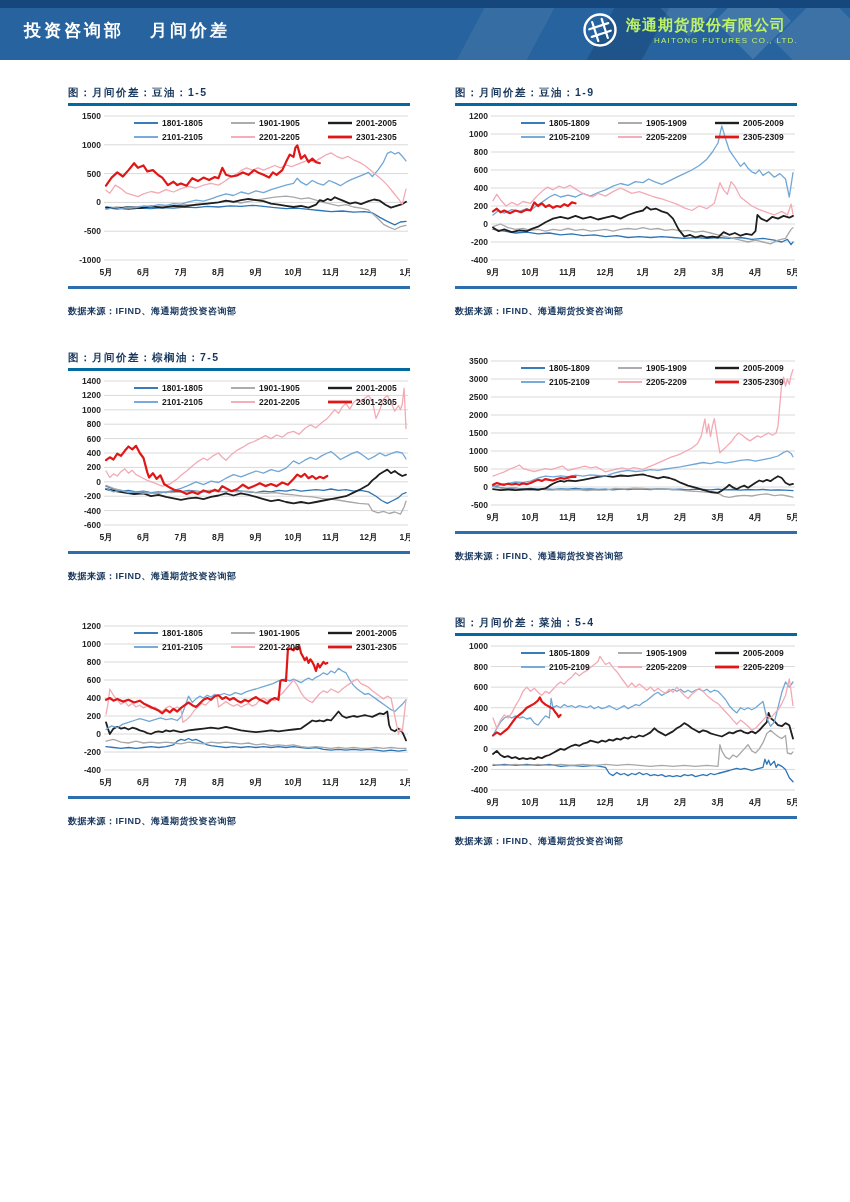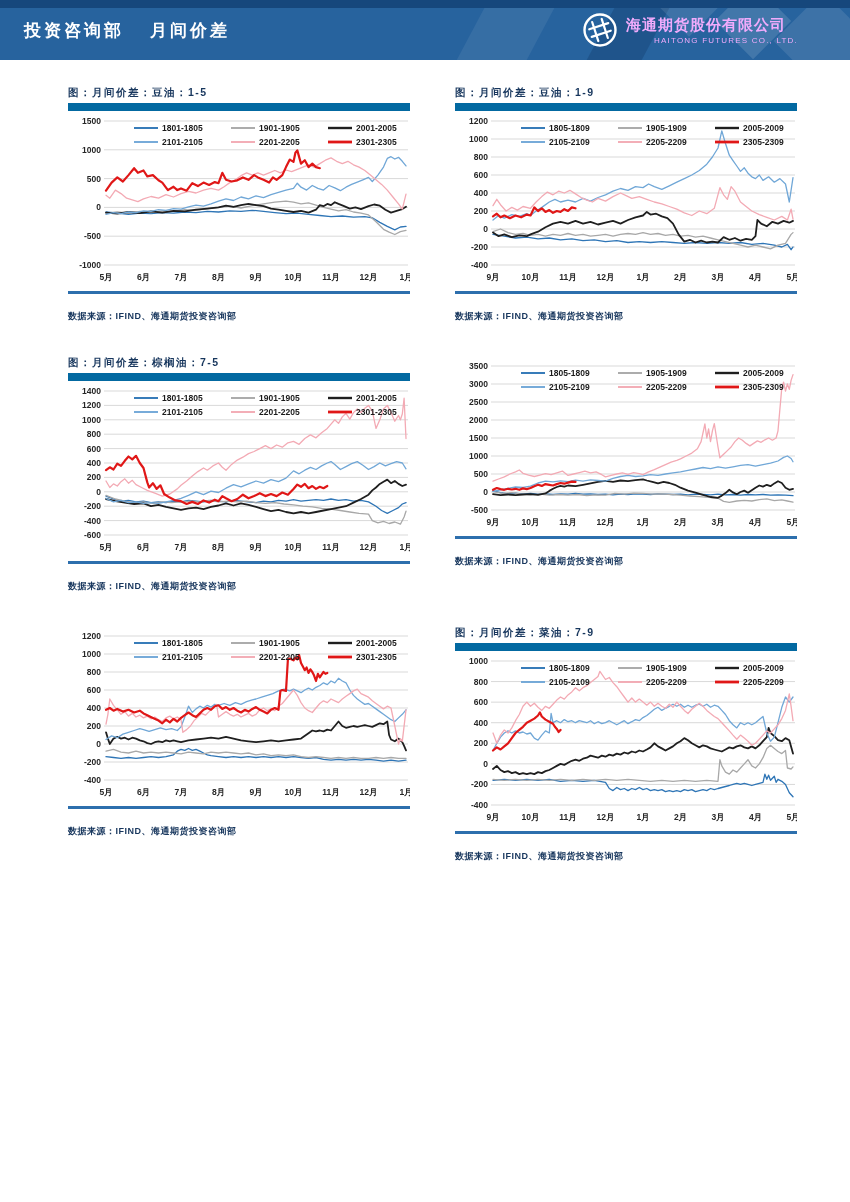--- a/index.html
+++ b/index.html
@@ -10,30 +10,30 @@
   .hdr{position:absolute;top:0;left:0;width:850px;height:60px;background:#27639e;overflow:hidden;}
   .hdr-topstrip{position:absolute;top:0;left:0;width:850px;height:8px;background:#16477c;}
   .hdr-band{position:absolute;top:-10px;left:470px;width:70px;height:90px;background:rgba(255,255,255,0.07);transform:skewX(-28deg);}
   .hdr-dark{position:absolute;top:-10px;left:600px;width:55px;height:90px;background:rgba(10,45,90,0.28);transform:skewX(-28deg);}
   .diamond{position:absolute;background:rgba(255,255,255,0.10);transform:rotate(45deg);}
   .d1{width:42px;height:42px;top:-14px;left:668px;}
   .d2{width:54px;height:54px;top:-6px;left:726px;background:rgba(255,255,255,0.13);}
   .d3{width:70px;height:70px;top:6px;left:788px;background:rgba(255,255,255,0.10);}
   .hdr-left{position:absolute;left:24px;top:0;height:60px;display:flex;align-items:center;gap:26px;
             color:#ffffff;font-size:17px;font-weight:bold;letter-spacing:3px;}
-  .hdr-logo{position:absolute;right:52px;top:0;height:60px;display:flex;align-items:center;gap:8px;color:#f0abfc;}
+  .hdr-logo{position:absolute;right:52px;top:0;height:60px;display:flex;align-items:center;gap:8px;color:#bef264;}
   .logo-txt-cn{font-size:15px;font-weight:bold;letter-spacing:1px;font-family:"Liberation Serif","DejaVu Serif",serif;}
   .logo-txt-en{font-size:8px;letter-spacing:1.2px;margin-top:1px;margin-left:28px;}
 
   
   .charts{position:absolute;top:86px;left:68px;width:729px;
           display:grid;grid-template-columns:342px 342px;column-gap:45px;row-gap:33px;}
   .chart{margin:0;}
   .chart-title{font-size:10.5px;font-weight:bold;color:#17365d;letter-spacing:1.5px;
-               padding-bottom:3px;border-bottom:8px solid #0369a1;}
+               padding-bottom:3px;border-bottom:3px solid #0369a1;}
   .chart-plot{height:178px;border-bottom:3px solid #2d6fad;margin-top:2px;}
   .chart-source{font-size:9px;font-weight:bold;color:#17365d;letter-spacing:0.5px;padding-top:16px;}
 
   
   .ftr{position:absolute;top:1155px;left:0;width:850px;height:37px;background:#b91c1c;overflow:hidden;}
   .ftr-text{position:absolute;width:100%;text-align:center;top:11px;color:#e8eef5;
             font-size:11px;font-weight:bold;letter-spacing:2px;}
   .f1{width:50px;height:50px;top:-4px;left:608px;background:rgba(255,255,255,0.10);}
   .f2{width:60px;height:60px;top:2px;left:668px;background:rgba(255,255,255,0.12);}
   .f3{position:absolute;top:0;left:768px;width:82px;height:37px;background:rgba(255,255,255,0.10);}
@@ -318,21 +318,21 @@
             <line x1="66" y1="29" x2="90" y2="29" stroke="#70a7d7" stroke-width="1.9"></line>
             <text x="94" y="32" font-size="8.5" font-weight="bold" fill="#1a1a1a">2101-2105</text>
             <line x1="163" y1="29" x2="187" y2="29" stroke="#f3aab4" stroke-width="1.9"></line>
             <text x="191" y="32" font-size="8.5" font-weight="bold" fill="#1a1a1a">2201-2205</text>
             <line x1="260" y1="29" x2="284" y2="29" stroke="#e01717" stroke-width="2.8000000000000003"></line>
             <text x="288" y="32" font-size="8.5" font-weight="bold" fill="#1a1a1a">2301-2305</text>
           </svg></div>
       <div class="chart-source">数据来源：IFIND、海通期货投资咨询部</div>
     </figure>
     <figure class="chart">
-      <div class="chart-title">图：月间价差：菜油：7-9</div>
+      <div class="chart-title">图：月间价差：菜油：5-4</div>
       <div class="chart-plot"><svg width="342" height="178" viewBox="0 0 342 178">
             <line x1="36" y1="152" x2="340" y2="152" stroke="#d9d9d9" stroke-width="1"></line>
             <line x1="36" y1="131.42857142857142" x2="340" y2="131.42857142857142" stroke="#d9d9d9" stroke-width="1"></line>
             <line x1="36" y1="110.85714285714286" x2="340" y2="110.85714285714286" stroke="#d9d9d9" stroke-width="1"></line>
             <line x1="36" y1="90.28571428571428" x2="340" y2="90.28571428571428" stroke="#d9d9d9" stroke-width="1"></line>
             <line x1="36" y1="69.71428571428571" x2="340" y2="69.71428571428571" stroke="#d9d9d9" stroke-width="1"></line>
             <line x1="36" y1="49.14285714285714" x2="340" y2="49.14285714285714" stroke="#d9d9d9" stroke-width="1"></line>
             <line x1="36" y1="28.57142857142857" x2="340" y2="28.57142857142857" stroke="#d9d9d9" stroke-width="1"></line>
             <line x1="36" y1="8" x2="340" y2="8" stroke="#d9d9d9" stroke-width="1"></line>
             <text x="33" y="155" text-anchor="end" font-size="8.5" font-weight="bold" fill="#262626">-400</text>

